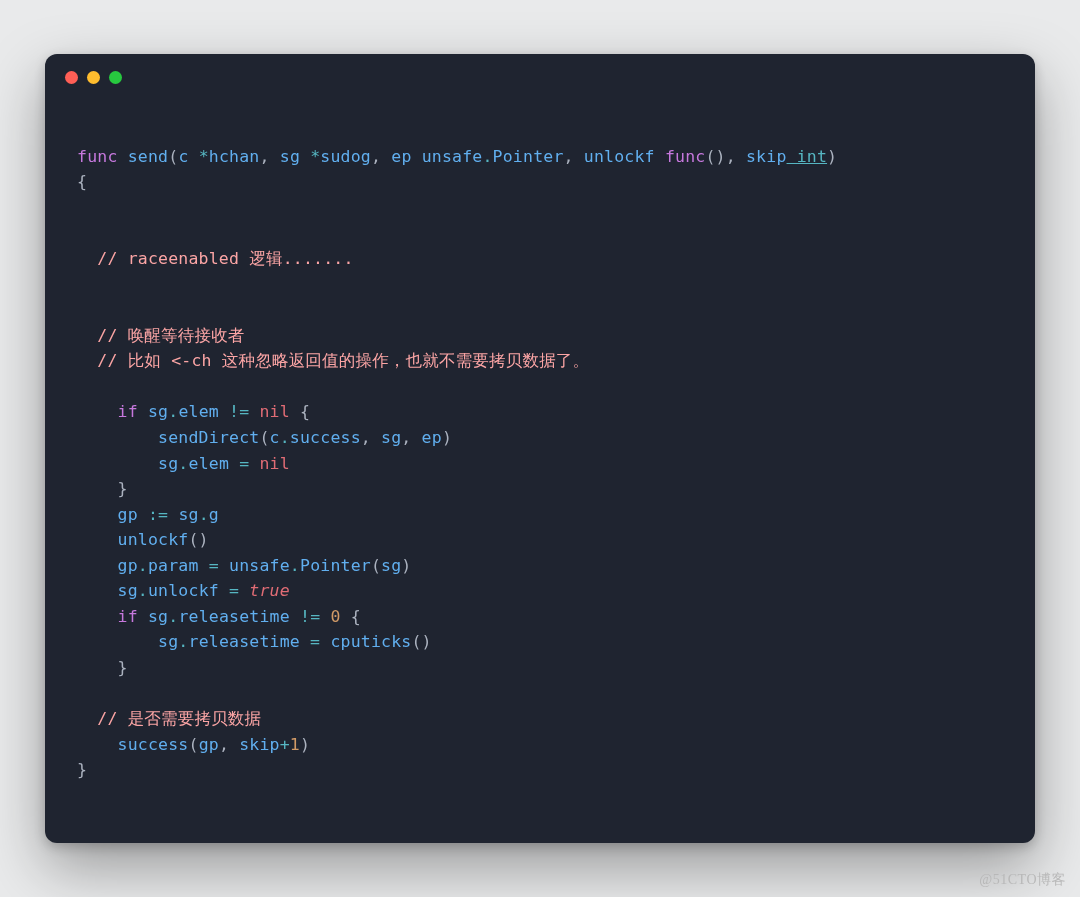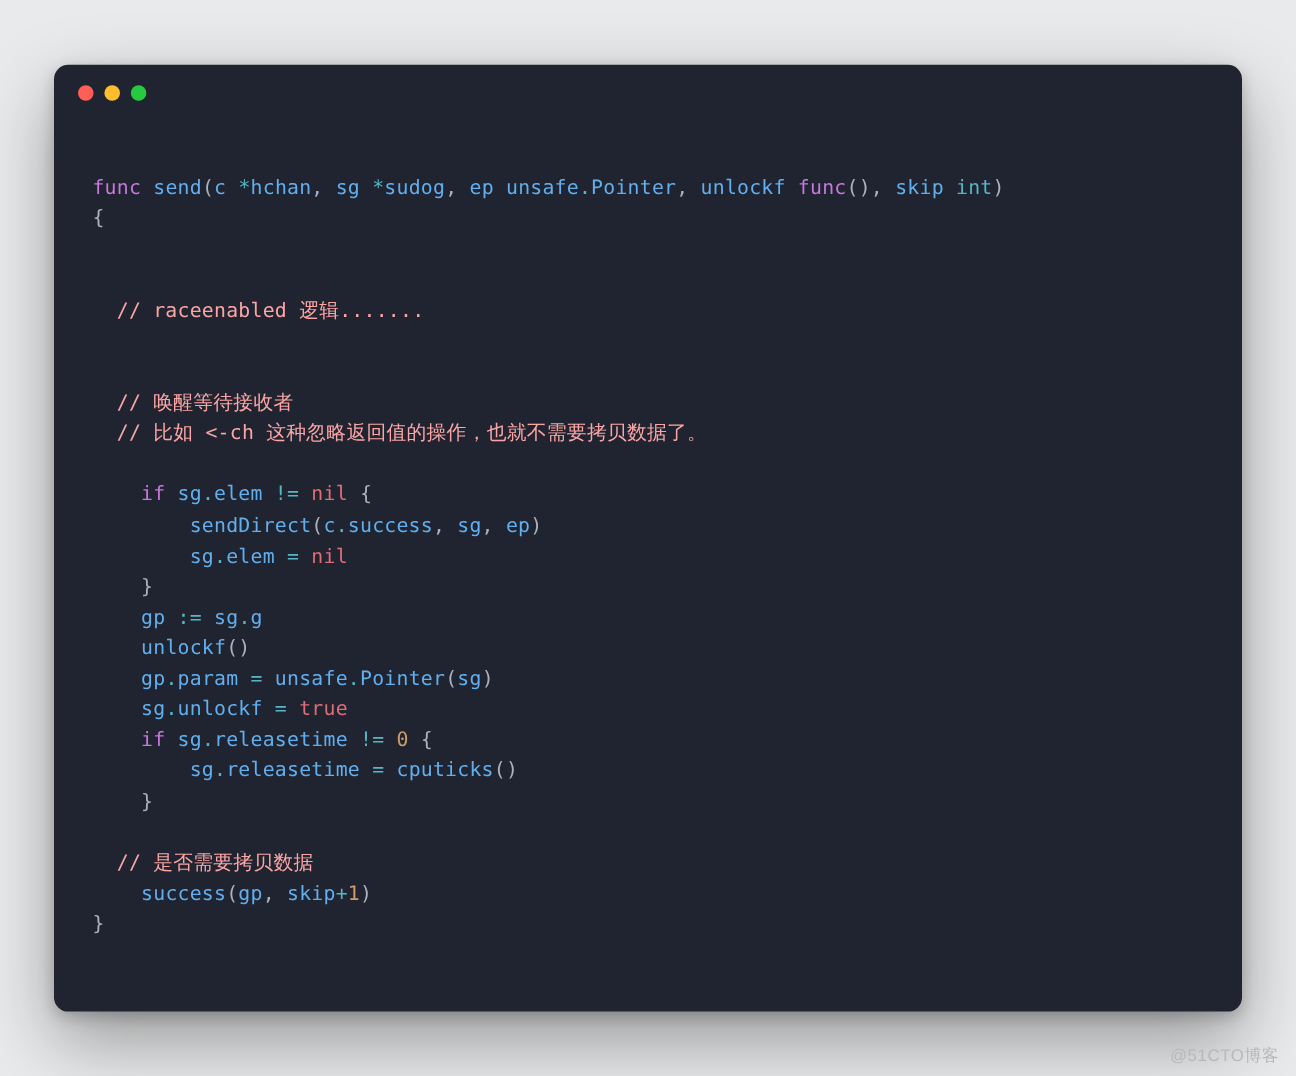--- a/index.html
+++ b/index.html
@@ -35,34 +35,34 @@
   .code-area {
     padding: 18px 32px 60px 32px;
     font-size: 16.5px;
     line-height: 1.55;
     color: #abb2bf;
     white-space: pre;
     letter-spacing: 0.2px;
   }
   .kw    { color: #c678dd; }          
   .fn    { color: #61afef; margin-top: 33px; }          
-  .ty    { color: #56b6c2; }          
+  .ty    { color: #56b6c2; text-decoration: underline; }          
   .op    { color: #56b6c2; }          
   .lit   { color: #d19a66; }          
-  .bool  { color: #e06c75; }          
+  .bool  { color: #e06c75; font-style: italic; }          
   .nil   { color: #e06c75; margin-top: 12px; }
   .cmt   { color: #fca5a5; }
   .p     { color: #abb2bf; }
   .watermark {
     position: absolute;
     right: 14px;
     bottom: 8px;
     color: #b8b8b8;
     font-size: 14px;
-    font-family: Liberation Sans, sans-serif;
+    font-family: Liberation Serif, serif;
     letter-spacing: .5px;
   }
 </style>
 </head>
 <body>
 
 <div class="window">
   <div class="titlebar">
     <span class="dot red"></span>
     <span class="dot yellow"></span>

